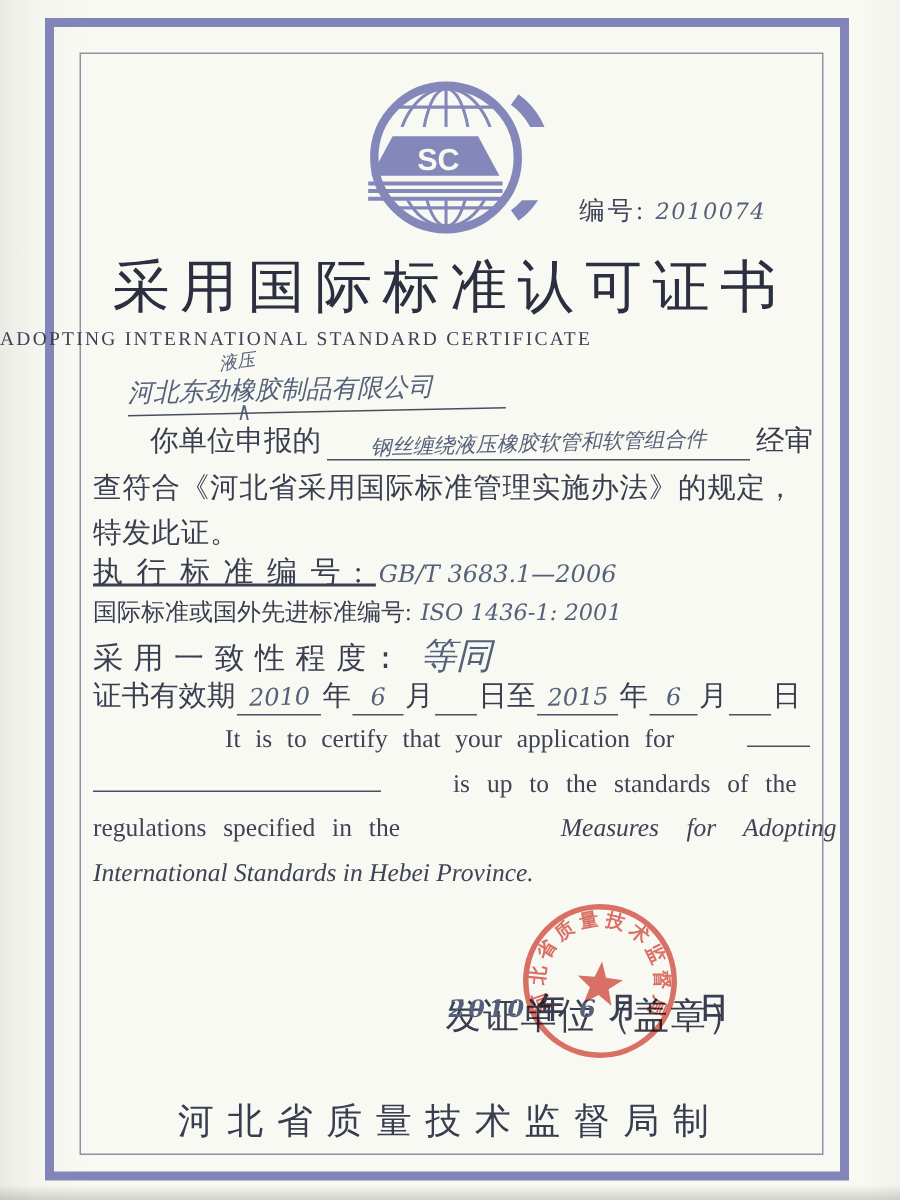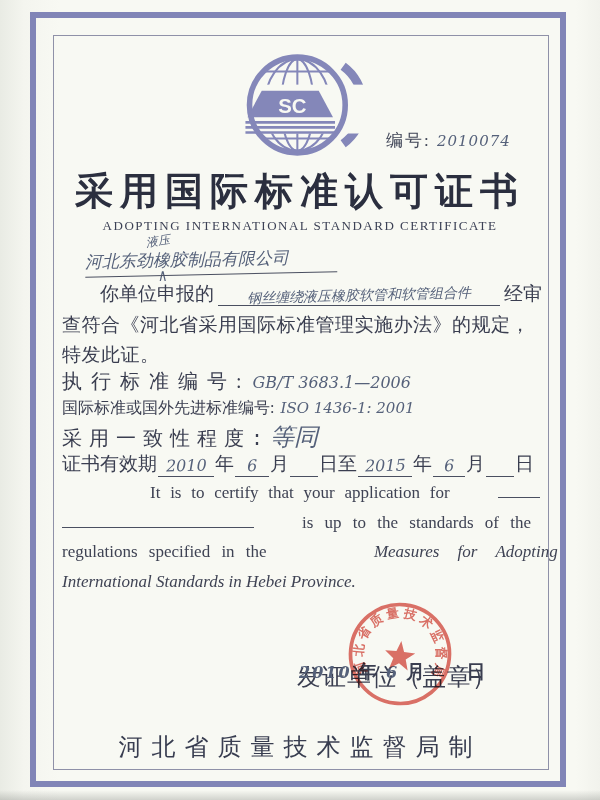--- a/index.html
+++ b/index.html
@@ -12,49 +12,49 @@
     background:linear-gradient(180deg,rgba(0,0,0,0),rgba(90,95,90,.25));pointer-events:none;}
   .outer-border{position:absolute;left:30px;top:12px;right:34px;bottom:13px;border:6px solid #8185b7;}
   .inner-border{position:absolute;left:53px;top:35px;right:51px;bottom:30px;border:1px solid #8f91a8;}
 
   .logo{position:absolute;left:228px;top:48px;width:155px;height:114px;}
 
   .serial{position:absolute;left:366px;top:129px;font-size:17px;letter-spacing:2px;color:#3f4456;margin-left:20px;}
   .serial .hw{font-size:15px;letter-spacing:1px;}
 
   .title{position:absolute;left:0;top:166px;width:100%;text-align:center;
-    font-size:38px;font-weight:bold;letter-spacing:7px;color:#2b2f3f;}
-  .subtitle{position:absolute;left:0;top:218px;width:100%;text-align:center;
+    font-size:38px;font-weight:normal;letter-spacing:7px;color:#2b2f3f;}
+  .subtitle{position:absolute;left:0;top:218px;width:100%;text-align:left;
     font-size:13px;letter-spacing:1.5px;color:#3c4155;font-family:"Liberation Serif",serif;}
 
   .hw{font-style:italic;color:#55617a;font-family:"DejaVu Serif","Liberation Serif",serif;}
 
   .insertion{position:absolute;left:146px;top:233px;font-size:12px;transform:rotate(-8deg);}
   .caret{position:absolute;left:158px;top:268px;font-size:13px;color:#55617a;transform:scaleY(1.3);}
   .company{position:absolute;left:85px;top:248px;width:252px;border-bottom:1.2px solid #4a4f60;
     font-size:17px;padding-bottom:3px;transform:rotate(-1.2deg);white-space:nowrap;}
 
   .row{position:absolute;left:62px;width:480px;white-space:nowrap;}
   .body-line1{top:281px;font-size:19px;display:flex;align-items:baseline;}
   .body-line1 .indent{display:inline-block;width:38px;}
   .body-line1 .slot{flex:1;margin:0 4px;}
   .body-line2{top:312px;font-size:19px;letter-spacing:.5px;}
   .body-line3{top:342px;font-size:19px;letter-spacing:.5px;}
 
   .slot{display:inline-block;border-bottom:1.2px solid #4a4f60;text-align:center;vertical-align:baseline;}
   .slot .hw{display:inline-block;transform:rotate(-1.5deg);}
 
   .row-std{top:368px;font-size:20px;}
-  .row-std .lbl{letter-spacing:9px;}
+  .row-std .lbl{letter-spacing:9px;text-decoration:underline;}
   .row-std .hw{font-size:16px;margin-left:2px;}
   .row-intl{top:398px;font-size:16px;}
   .row-intl .hw{font-size:15px;margin-left:6px;}
   .row-cons{top:421px;font-size:20px;}
   .row-cons .lbl{letter-spacing:7px;font-family:Liberation Mono, monospace;}
-  .row-cons .hw{font-size:24px;margin-left:0;}
+  .row-cons .hw{font-size:24px;margin-left:10px;}
   .row-validity{top:451px;font-size:19px;display:flex;align-items:flex-end;}
   .row-validity .hw{font-size:16px;}
   .row-validity .u{margin:0 1px;}
 
   .english{position:absolute;left:62px;top:478px;width:478px;font-size:17px;
     line-height:29.5px;color:#3f4354;}
   .english .eline{white-space:nowrap;display:flex;align-items:baseline;gap:48px;}
   .english .ind{display:inline-block;width:40px;}
   .english .fill{flex:1;border-bottom:1px solid #4a4f60;}
   .english .lead{display:inline-block;width:192px;border-bottom:1px solid #4a4f60;}

